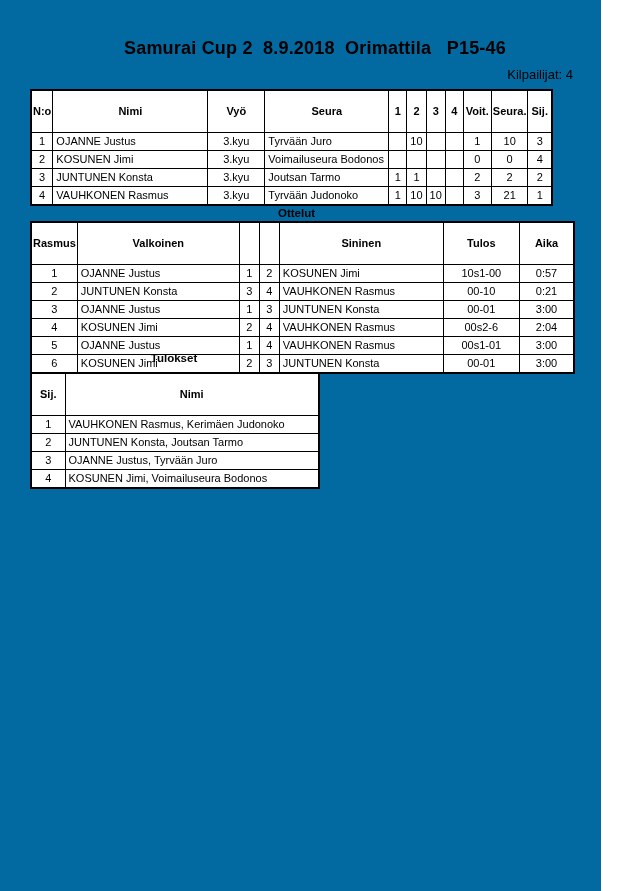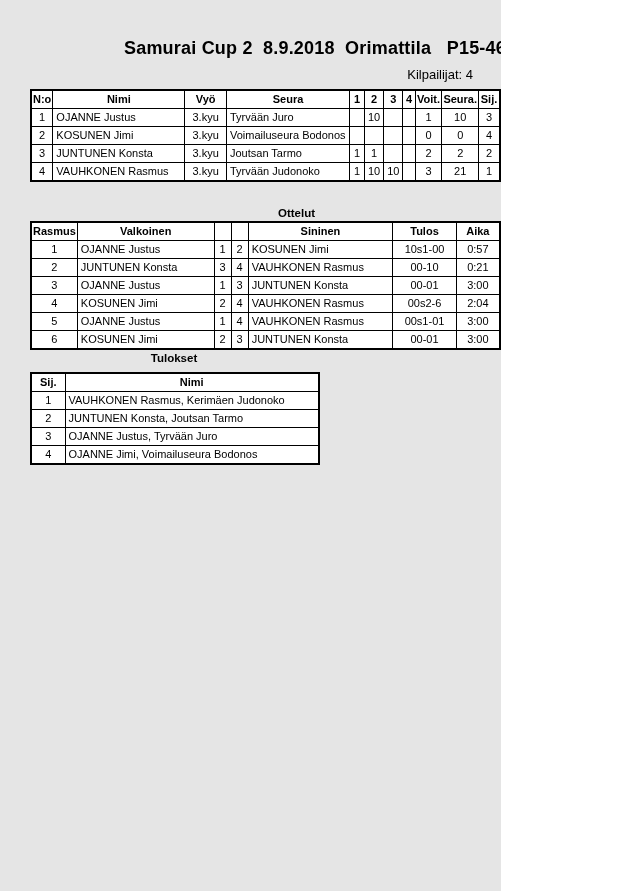--- a/index.html
+++ b/index.html
@@ -1,21 +1,21 @@
 <!DOCTYPE html>
 <html><head>
 <meta charset="utf-8">
 <style>
   * { box-sizing: border-box; }
   html, body { margin: 0; padding: 0; background: #ffffff; }
   .page {
     position: relative;
-    width: 501px;
+    width: 601px;
     height: 891px;
-    background: #e5e5e5;
+    background: #0369a1;
     color: #000000;
     font-family: "Liberation Sans", sans-serif;
     overflow: hidden;
   }
   .title {
     position: absolute;
     top: 38px;
     left: 0;
     width: 630px;
     text-align: center;
@@ -48,21 +48,21 @@
   }
   .t td, .t th {
     border: 1px solid #000000;
     height: 17px;
     padding: 0 3px;
     font-size: 11px;
     line-height: 17px;
     white-space: nowrap;
     overflow: hidden;
   }
-  .t th { font-weight: bold; text-align: center; padding: 0 1px; }
+  .t th { font-weight: bold; text-align: center; padding: 12px 1px; }
   #t-kilpailijat { top: 89px;  left: 30px; }
   #t-ottelut     { top: 221px; left: 30px; }
   #t-tulokset    { top: 372px; left: 30px; }
   .c { text-align: center; }
   .l { text-align: left; }
 </style>
 </head>
 <body>
 
 <div class="page">
@@ -253,18 +253,18 @@
     <tr>
       <td class="c">2</td>
       <td class="l">JUNTUNEN Konsta, Joutsan Tarmo</td>
     </tr>
     <tr>
       <td class="c">3</td>
       <td class="l">OJANNE Justus, Tyrvään Juro</td>
     </tr>
     <tr>
       <td class="c">4</td>
-      <td class="l">OJANNE Jimi, Voimailuseura Bodonos</td>
+      <td class="l">KOSUNEN Jimi, Voimailuseura Bodonos</td>
     </tr>
   </tbody>
     </table>
 
 </div>
 
 </body></html>

